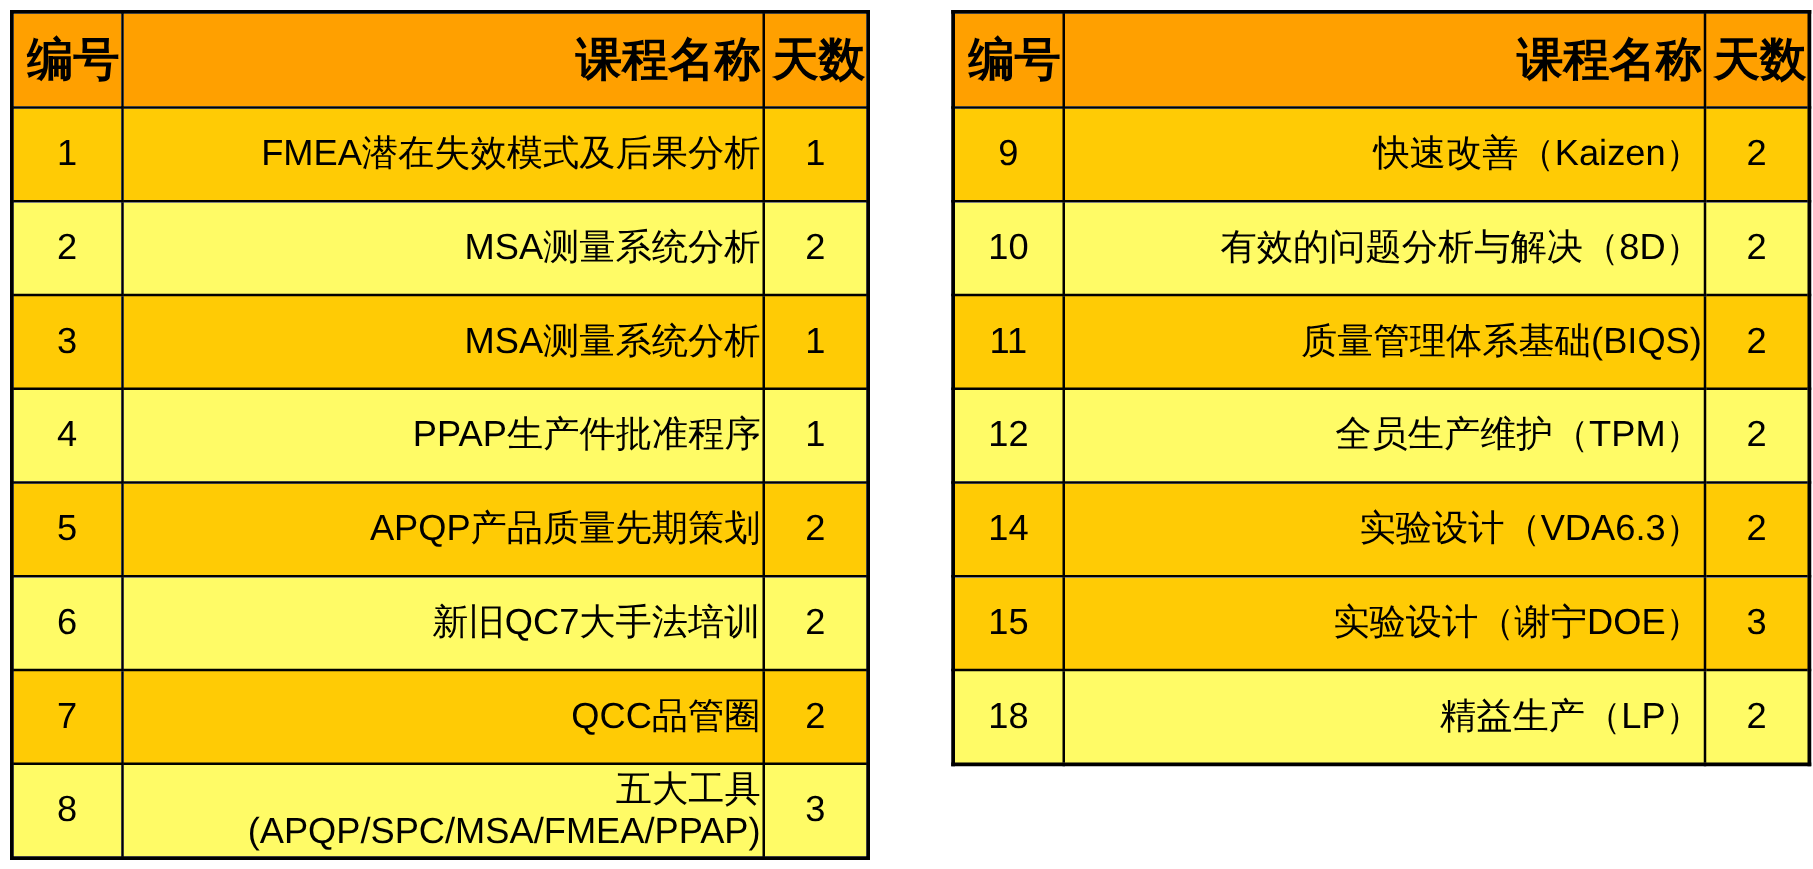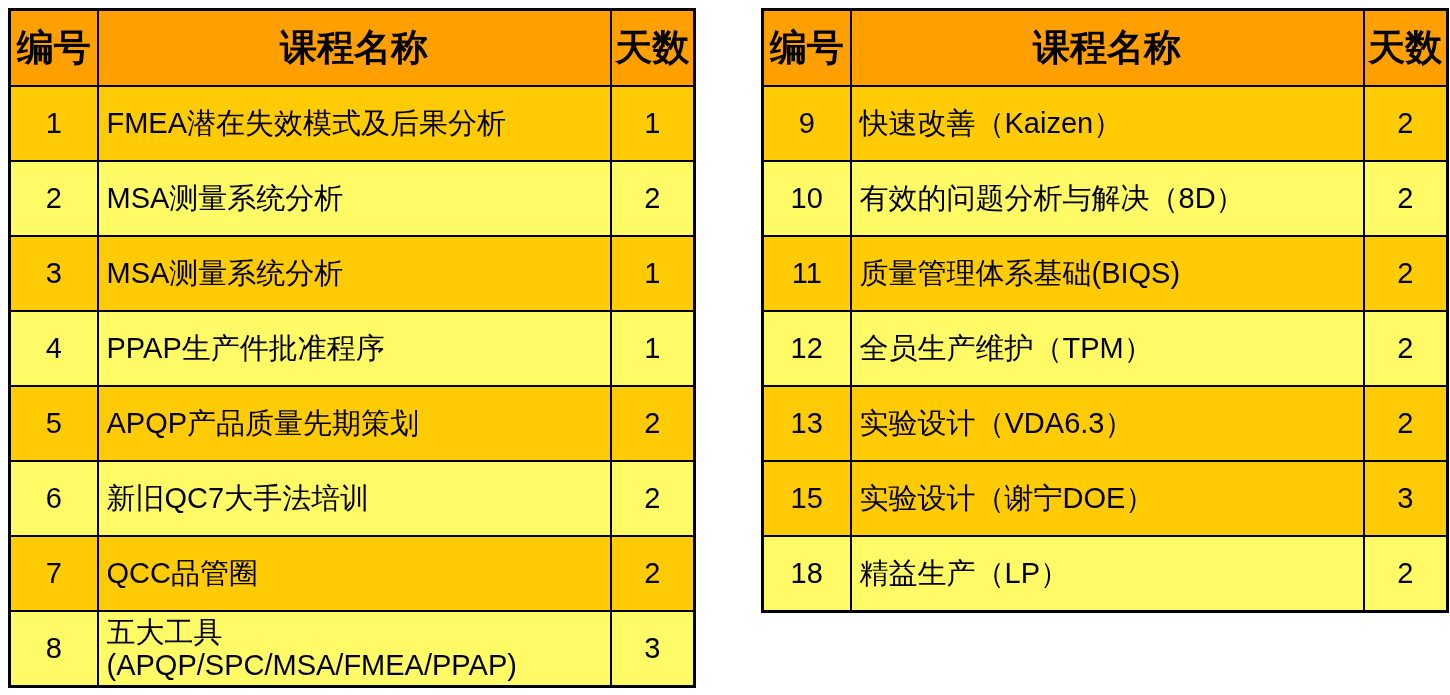--- a/index.html
+++ b/index.html
@@ -33,33 +33,33 @@
     overflow: hidden;
   }
   col.col-id   { width: 88px;  }
   col.col-name { width: 513px; }
   col.col-days { width: 84px;  }
   th.hdr {
     height: 72px;
     background: var(--header-bg, #FFA000);
     font-size: 37px;
     font-weight: bold;
-    text-align: center;
+    text-align: right;
     vertical-align: middle;
   }
   td.cell {
     height: 71px;
     font-size: 29px;
     vertical-align: middle;
   }
   td.cell-id, td.cell-days {
     text-align: center;
   }
   td.cell-course {
-    text-align: left;
+    text-align: right;
     padding-left: 8px;
     white-space: pre-line;
     line-height: 1.12;
   }
   tr.row-odd  td { background: var(--row-odd-bg, #FFCC00); }
   tr.row-even td { background: var(--row-even-bg, #FFFB66); }
 </style>
 </head>
 <body style="background: rgb(255, 255, 255); color: rgb(0, 0, 0);">
 
@@ -151,21 +151,21 @@
           <td class="cell cell-id">11</td>
           <td class="cell cell-course">质量管理体系基础(BIQS)</td>
           <td class="cell cell-days">2</td>
         </tr>
         <tr class="row-even">
           <td class="cell cell-id">12</td>
           <td class="cell cell-course">全员生产维护（TPM）</td>
           <td class="cell cell-days">2</td>
         </tr>
         <tr class="row-odd">
-          <td class="cell cell-id">13</td>
+          <td class="cell cell-id">14</td>
           <td class="cell cell-course">实验设计（VDA6.3）</td>
           <td class="cell cell-days">2</td>
         </tr>
         <tr class="row-odd">
           <td class="cell cell-id">15</td>
           <td class="cell cell-course">实验设计（谢宁DOE）</td>
           <td class="cell cell-days">3</td>
         </tr>
         <tr class="row-even">
           <td class="cell cell-id">18</td>

